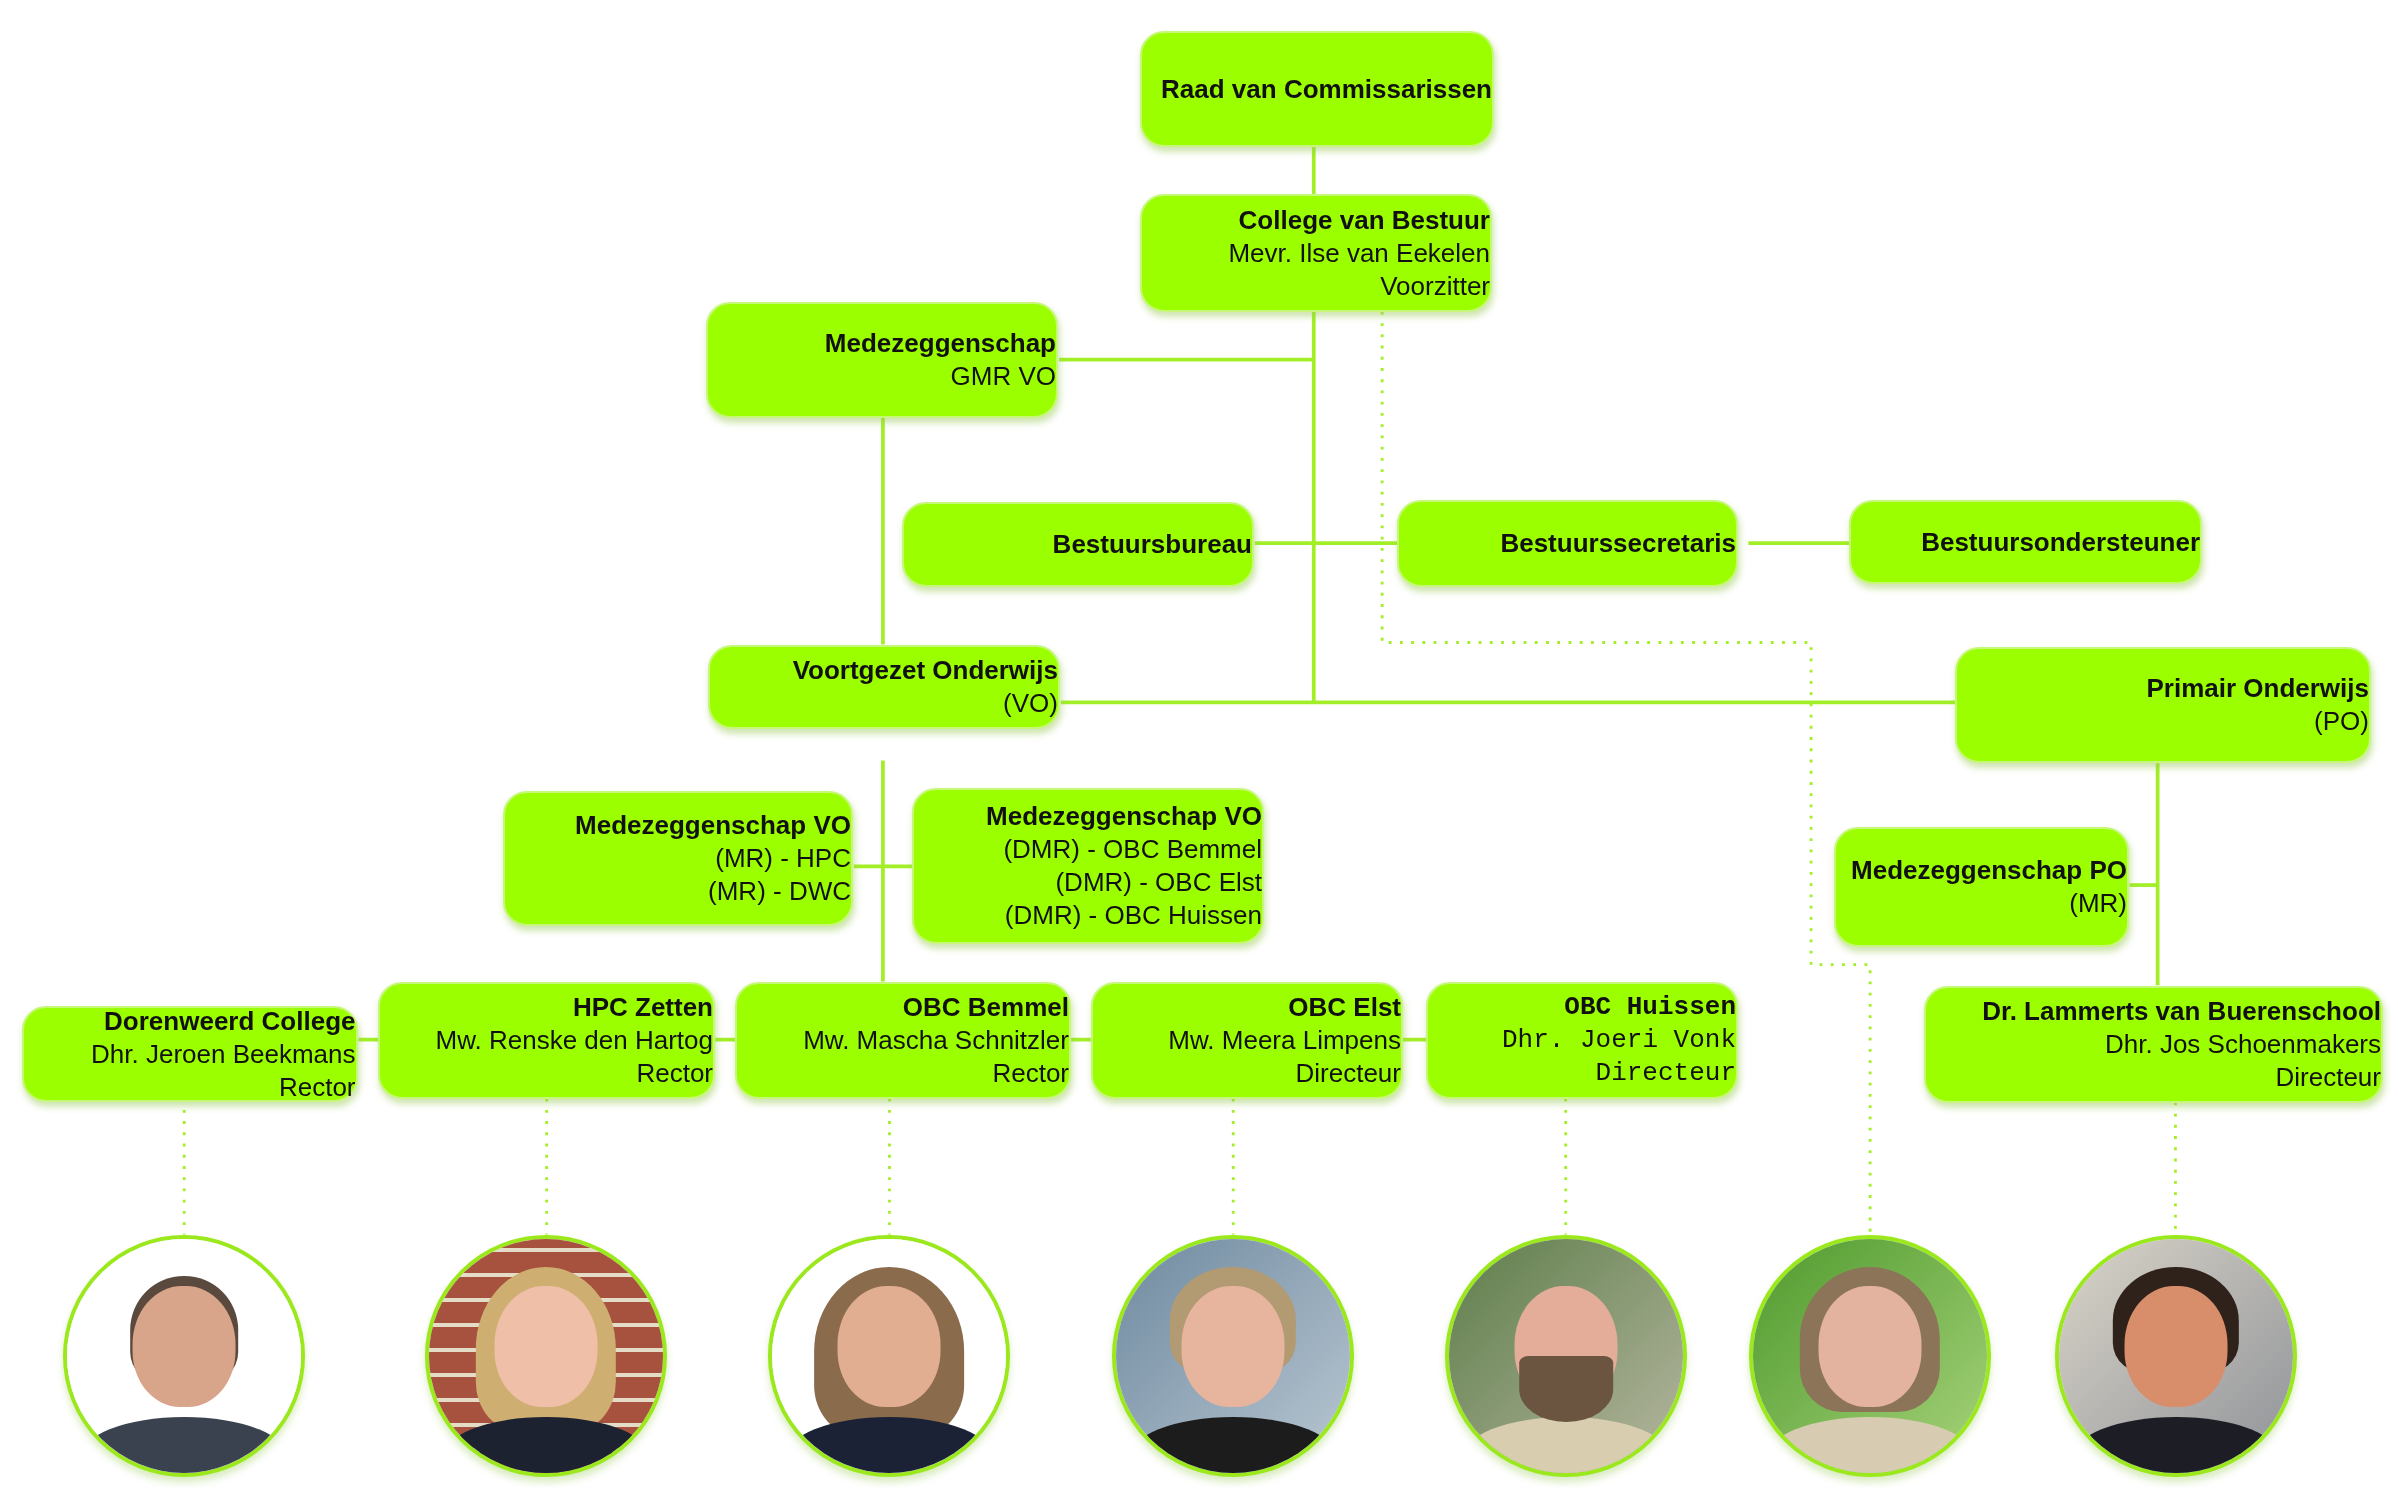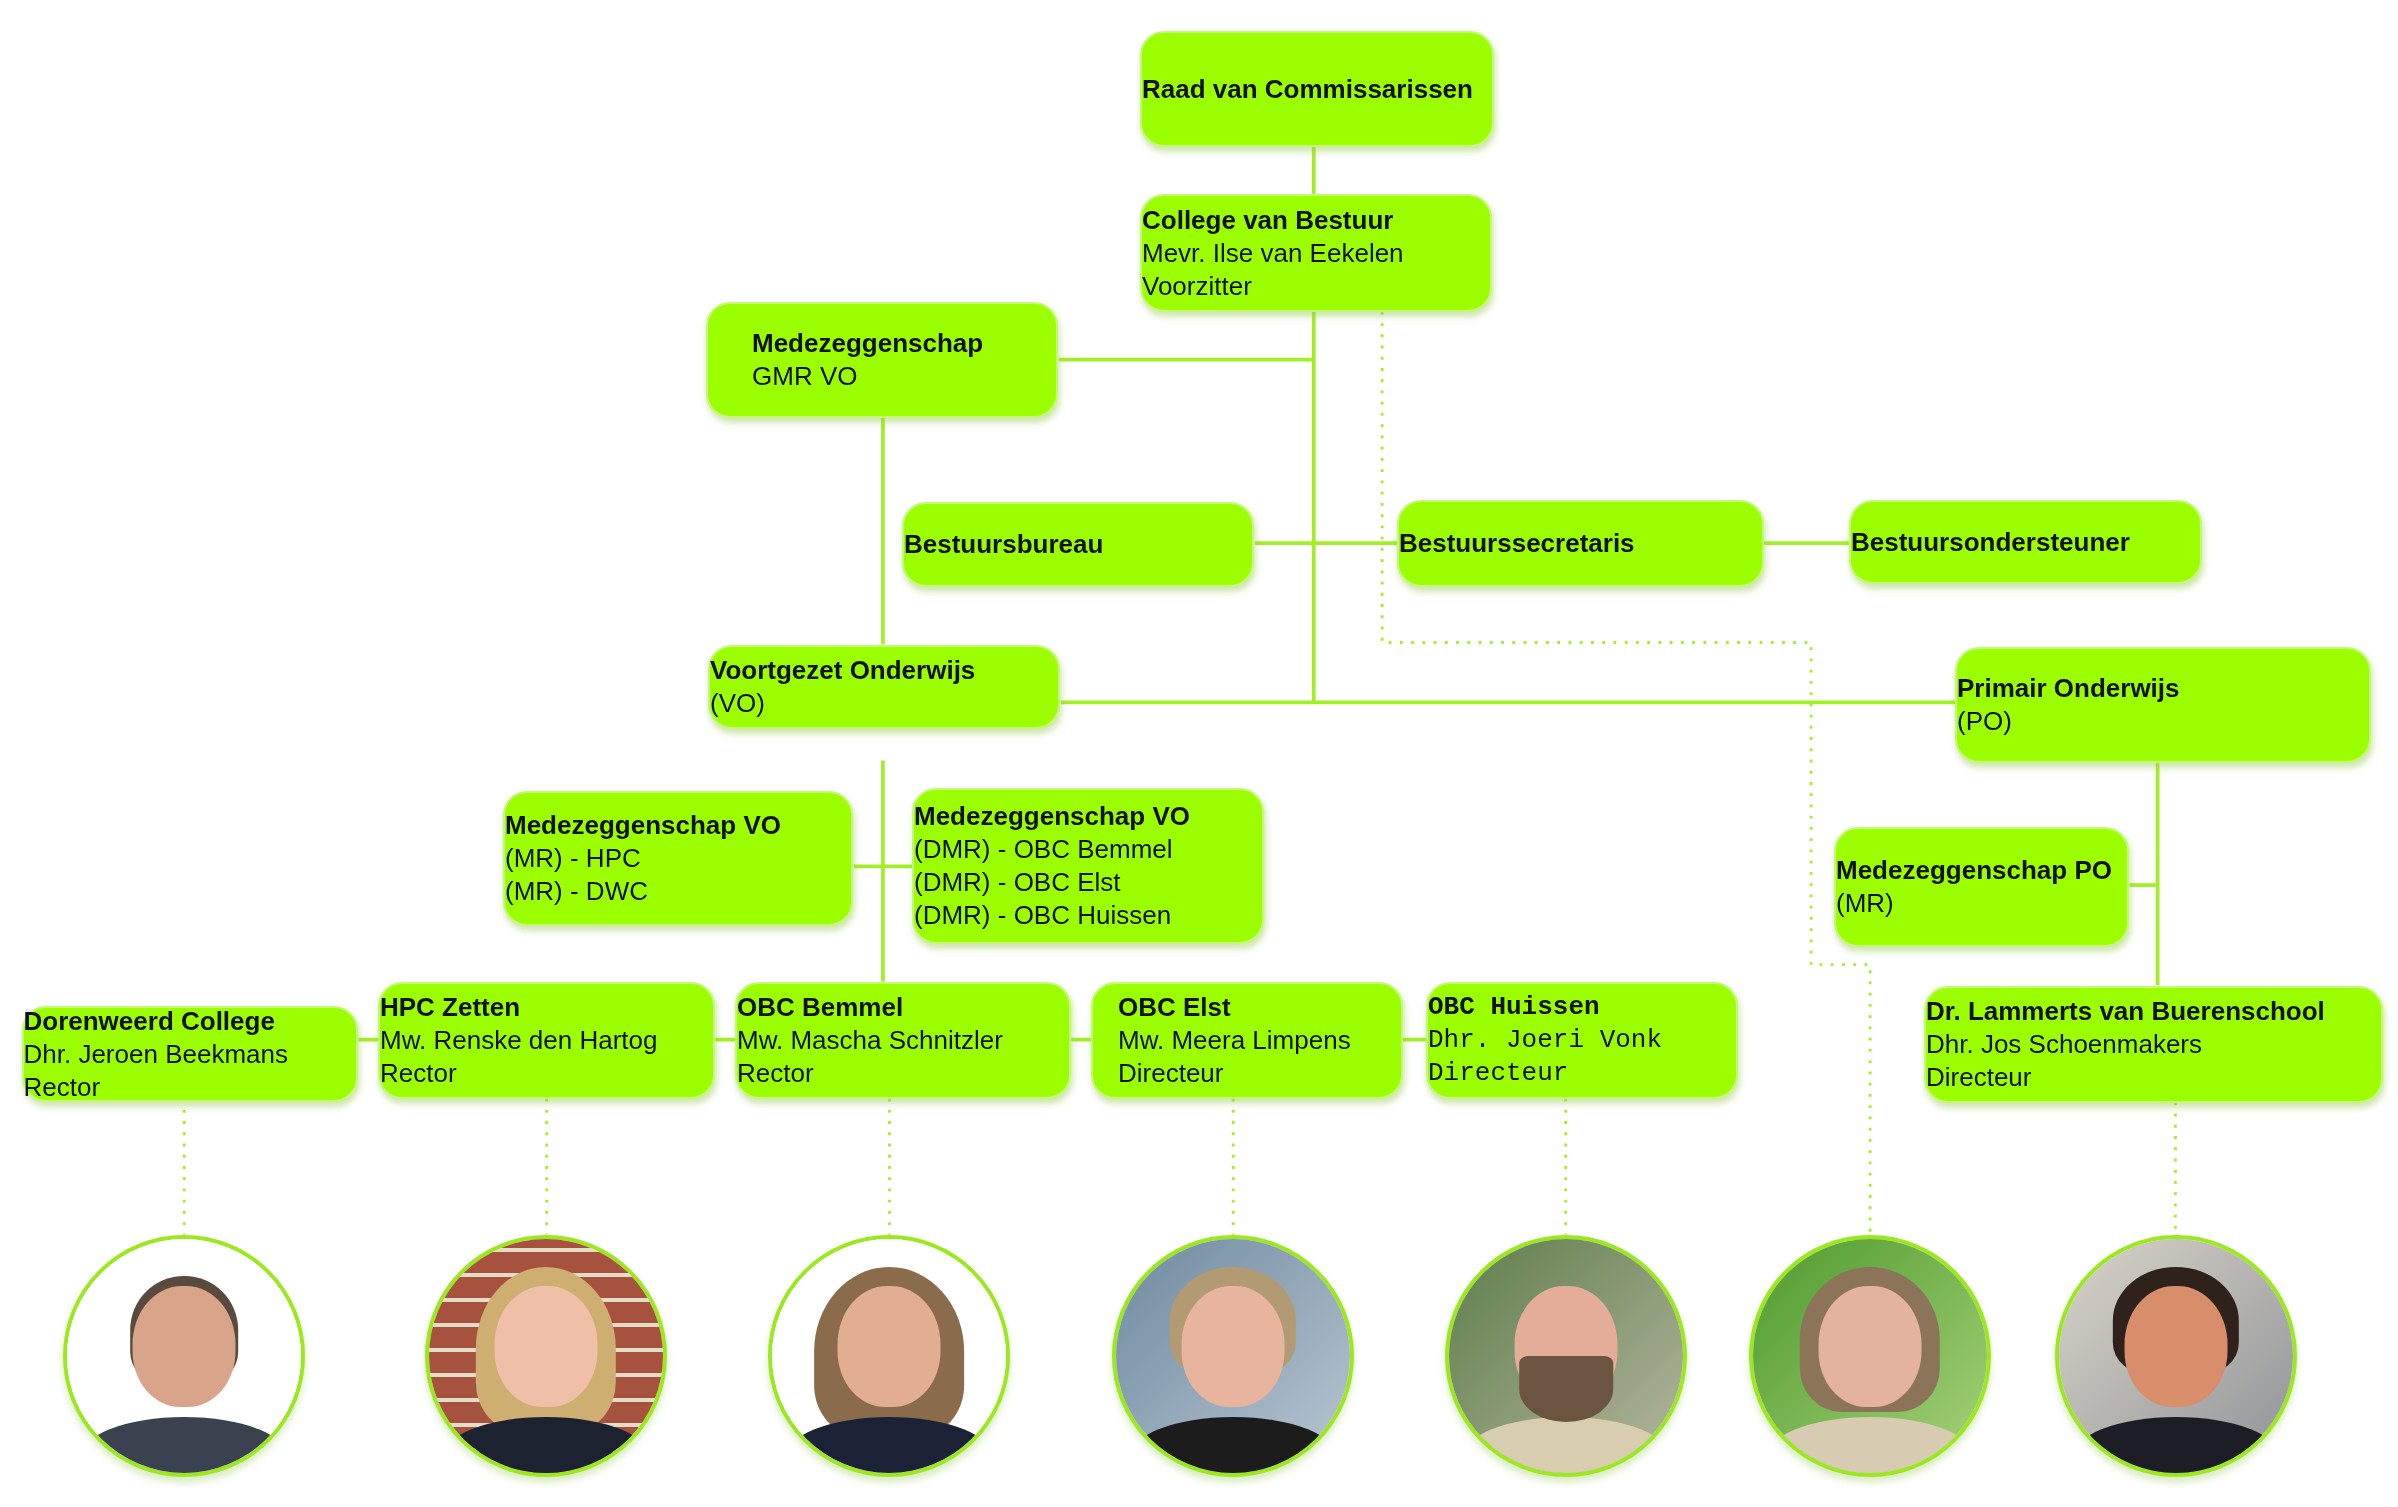--- a/index.html
+++ b/index.html
@@ -5,21 +5,21 @@
   html, body { margin:0; padding:0; background:#ffffff; }
   body { width:2399px; height:1507px; position:relative; overflow:hidden;
          font-family:"Liberation Sans", "DejaVu Sans", sans-serif; }
   #lines { position:absolute; left:0; top:0; width:2399px; height:1507px; }
   .box {
     position:absolute; box-sizing:border-box;
     background:#9cff00;
     border:2.8px solid #c6f77a;
     border-radius:24px;
     box-shadow: 1.9px 4.7px 6.6px rgba(150,200,80,0.45);
-    display:flex; flex-direction:column; align-items:flex-start; justify-content:center;
+    display:flex; flex-direction:column; align-items:flex-end; justify-content:center;
     text-align:center; color:#111; font-size:26px; line-height:33px;
     cursor:pointer;
   }
   .box .l0 { font-weight:bold; }
   .box span { display:block; white-space:nowrap; }
   .photo {
     position:absolute; width:242px; height:242px; border-radius:50%;
     box-sizing:border-box; border:4.7px solid #9be81c;
     box-shadow: 0 5.6px 7.5px rgba(150,200,80,0.35);
     overflow:hidden; background:#f0f0f0;
@@ -68,21 +68,21 @@
     <span class="l1">Mevr. Ilse van Eekelen</span>
     <span class="l2">Voorzitter</span>
   </div>
 <div class="box" style="left:706px;top:302px;width:352px;height:116px;padding-left:44px;">
     <span class="l0">Medezeggenschap</span>
     <span class="l1">GMR VO</span>
   </div>
 <div class="box" style="left:902px;top:502px;width:352px;height:85px;">
     <span class="l0">Bestuursbureau</span>
   </div>
-<div class="box" style="left:1397px;top:500px;width:367px;height:87px;">
+<div class="box" style="left:1397px;top:500px;width:341px;height:87px;">
     <span class="l0">Bestuurssecretaris</span>
   </div>
 <div class="box" style="left:1849px;top:500px;width:353px;height:84px;">
     <span class="l0">Bestuursondersteuner</span>
   </div>
 <div class="box" style="left:708px;top:645px;width:352px;height:84px;">
     <span class="l0">Voortgezet Onderwijs</span>
     <span class="l1">(VO)</span>
   </div>
 <div class="box" style="left:1955px;top:647px;width:416px;height:116px;">

